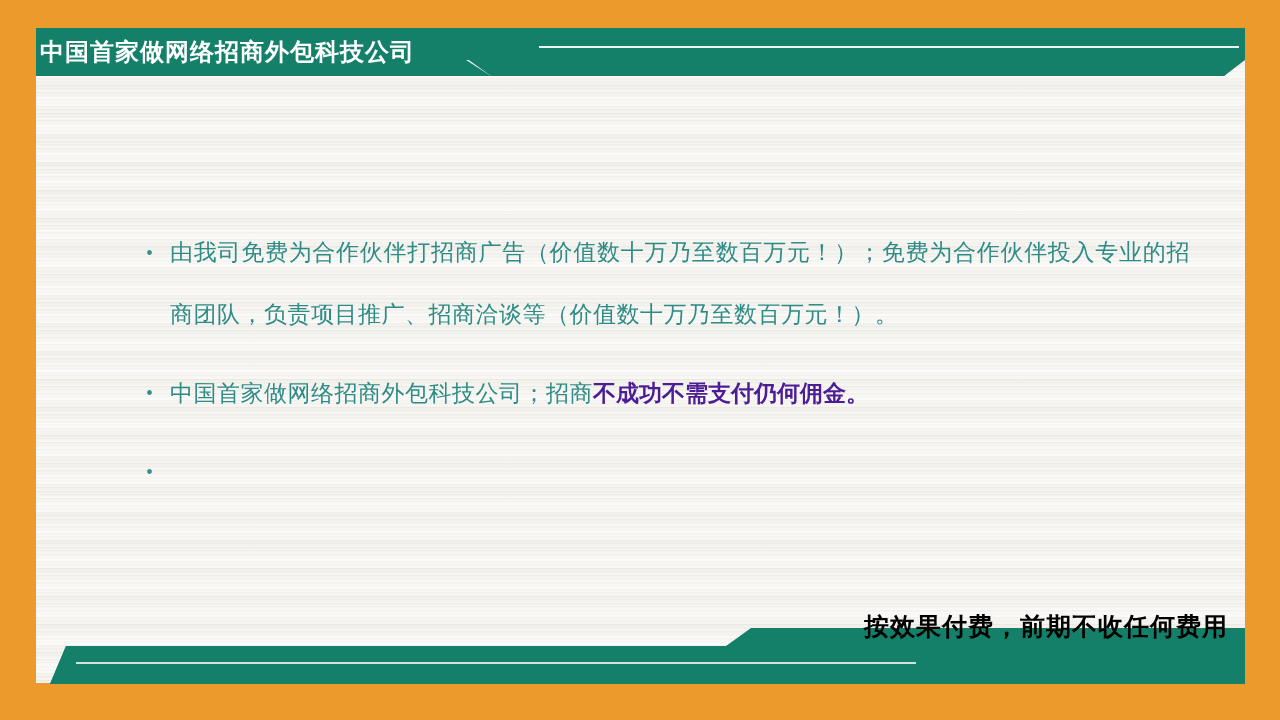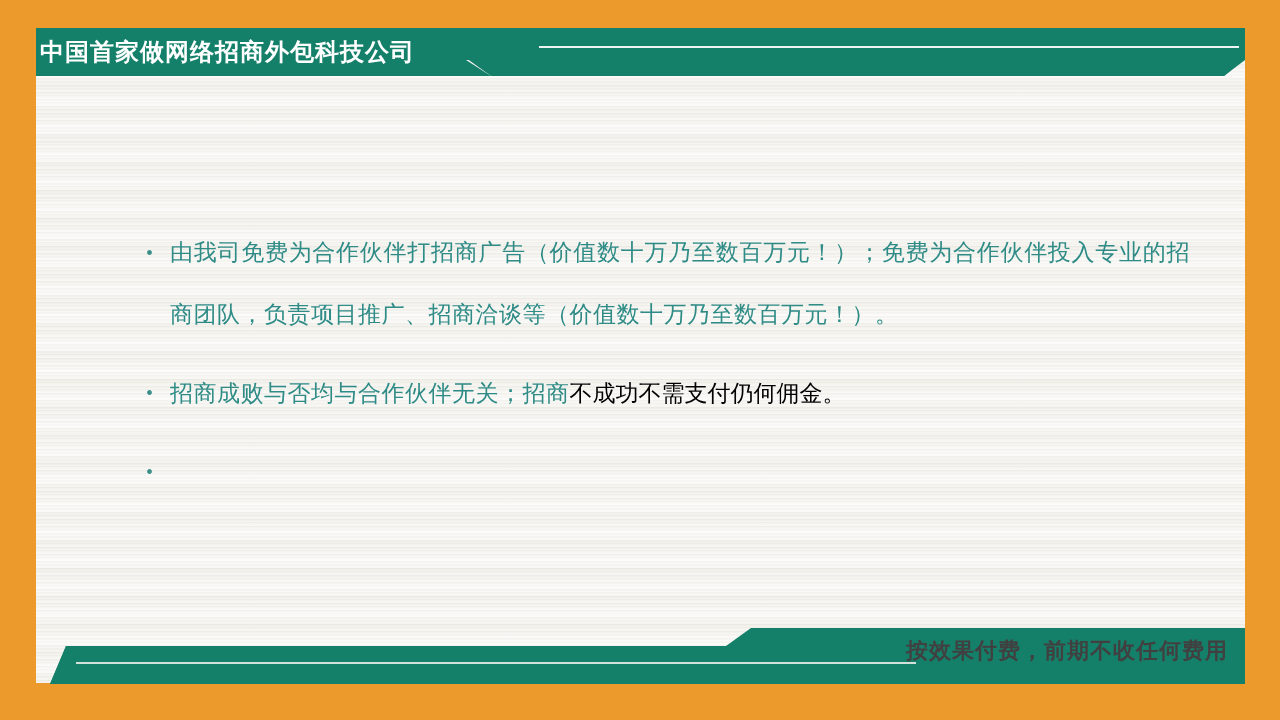--- a/index.html
+++ b/index.html
@@ -66,32 +66,32 @@
     color:#2e8b86;
     text-align:justify;
     letter-spacing:0.5px;
   }
   .bullet .dot{
     position:absolute;left:6px;top:0;
     font-size:20px;line-height:62px;color:#3a8f8a;
   }
   .bullet .emph{
     font-family:"Liberation Sans", sans-serif;
-    font-weight:normal;
-    color:#000000;
+    font-weight:bold;
+    color:#4c1d95;
     letter-spacing:0px;
   }
   
   .footer-band{
     position:absolute;left:36px;top:628px;width:1209px;height:56px;
   }
   .footer-band svg{display:block;}
   .footer-text{
-    position:absolute;right:52px;top:635px;
-    font-size:22px;font-weight:bold;color:#404040;
+    position:absolute;right:52px;top:610px;
+    font-size:25px;font-weight:bold;color:#000000;
     letter-spacing:1px;line-height:32px;white-space:nowrap;
     font-family:"Liberation Sans", sans-serif;
   }
 </style>
 </head>
 <body>
 
 <div class="slide">
 
   <div class="paper"></div>
@@ -104,21 +104,21 @@
       <polygon points="0,32 430,32 455,48 0,48" fill="#15806a"></polygon>
       <polygon points="455,32 1209,32 1188,48 470,48" fill="#15806a"></polygon>
       <rect x="503" y="18" width="700" height="2" fill="#ffffff" opacity="0.92"></rect>
     </svg>
   </div>
   <div class="header-title">中国首家做网络招商外包科技公司</div>
 
 
   <ul class="body-list" id="bullet-list">
       <li class="bullet"><span class="dot">•</span><span>由我司免费为合作伙伴打招商广告（价值数十万乃至数百万元！）；免费为合作伙伴投入专业的招商团队，负责项目推广、招商洽谈等（价值数十万乃至数百万元！）。</span></li>
-      <li class="bullet"><span class="dot">•</span><span>招商成败与否均与合作伙伴无关；招商</span><span class="emph">不成功不需支付仍何佣金。</span></li>
+      <li class="bullet"><span class="dot">•</span><span>中国首家做网络招商外包科技公司；招商</span><span class="emph">不成功不需支付仍何佣金。</span></li>
       <li class="bullet"><span class="dot">•</span></li>
     </ul>
 
   <div class="footer-band">
     <svg width="1209" height="56" viewBox="0 0 1209 56" xmlns="http://www.w3.org/2000/svg">
       <polygon points="715,0 1209,0 1209,56 1209,56 22,56 14,56 30,18 690,18" fill="#15806a"></polygon>
       <polygon points="690,18 760,0 1209,0 1209,56 14,56 30,18" fill="#15806a"></polygon>
       <rect x="40" y="34" width="840" height="2" fill="#f3f2ed" opacity="0.85"></rect>
     </svg>
   </div>

